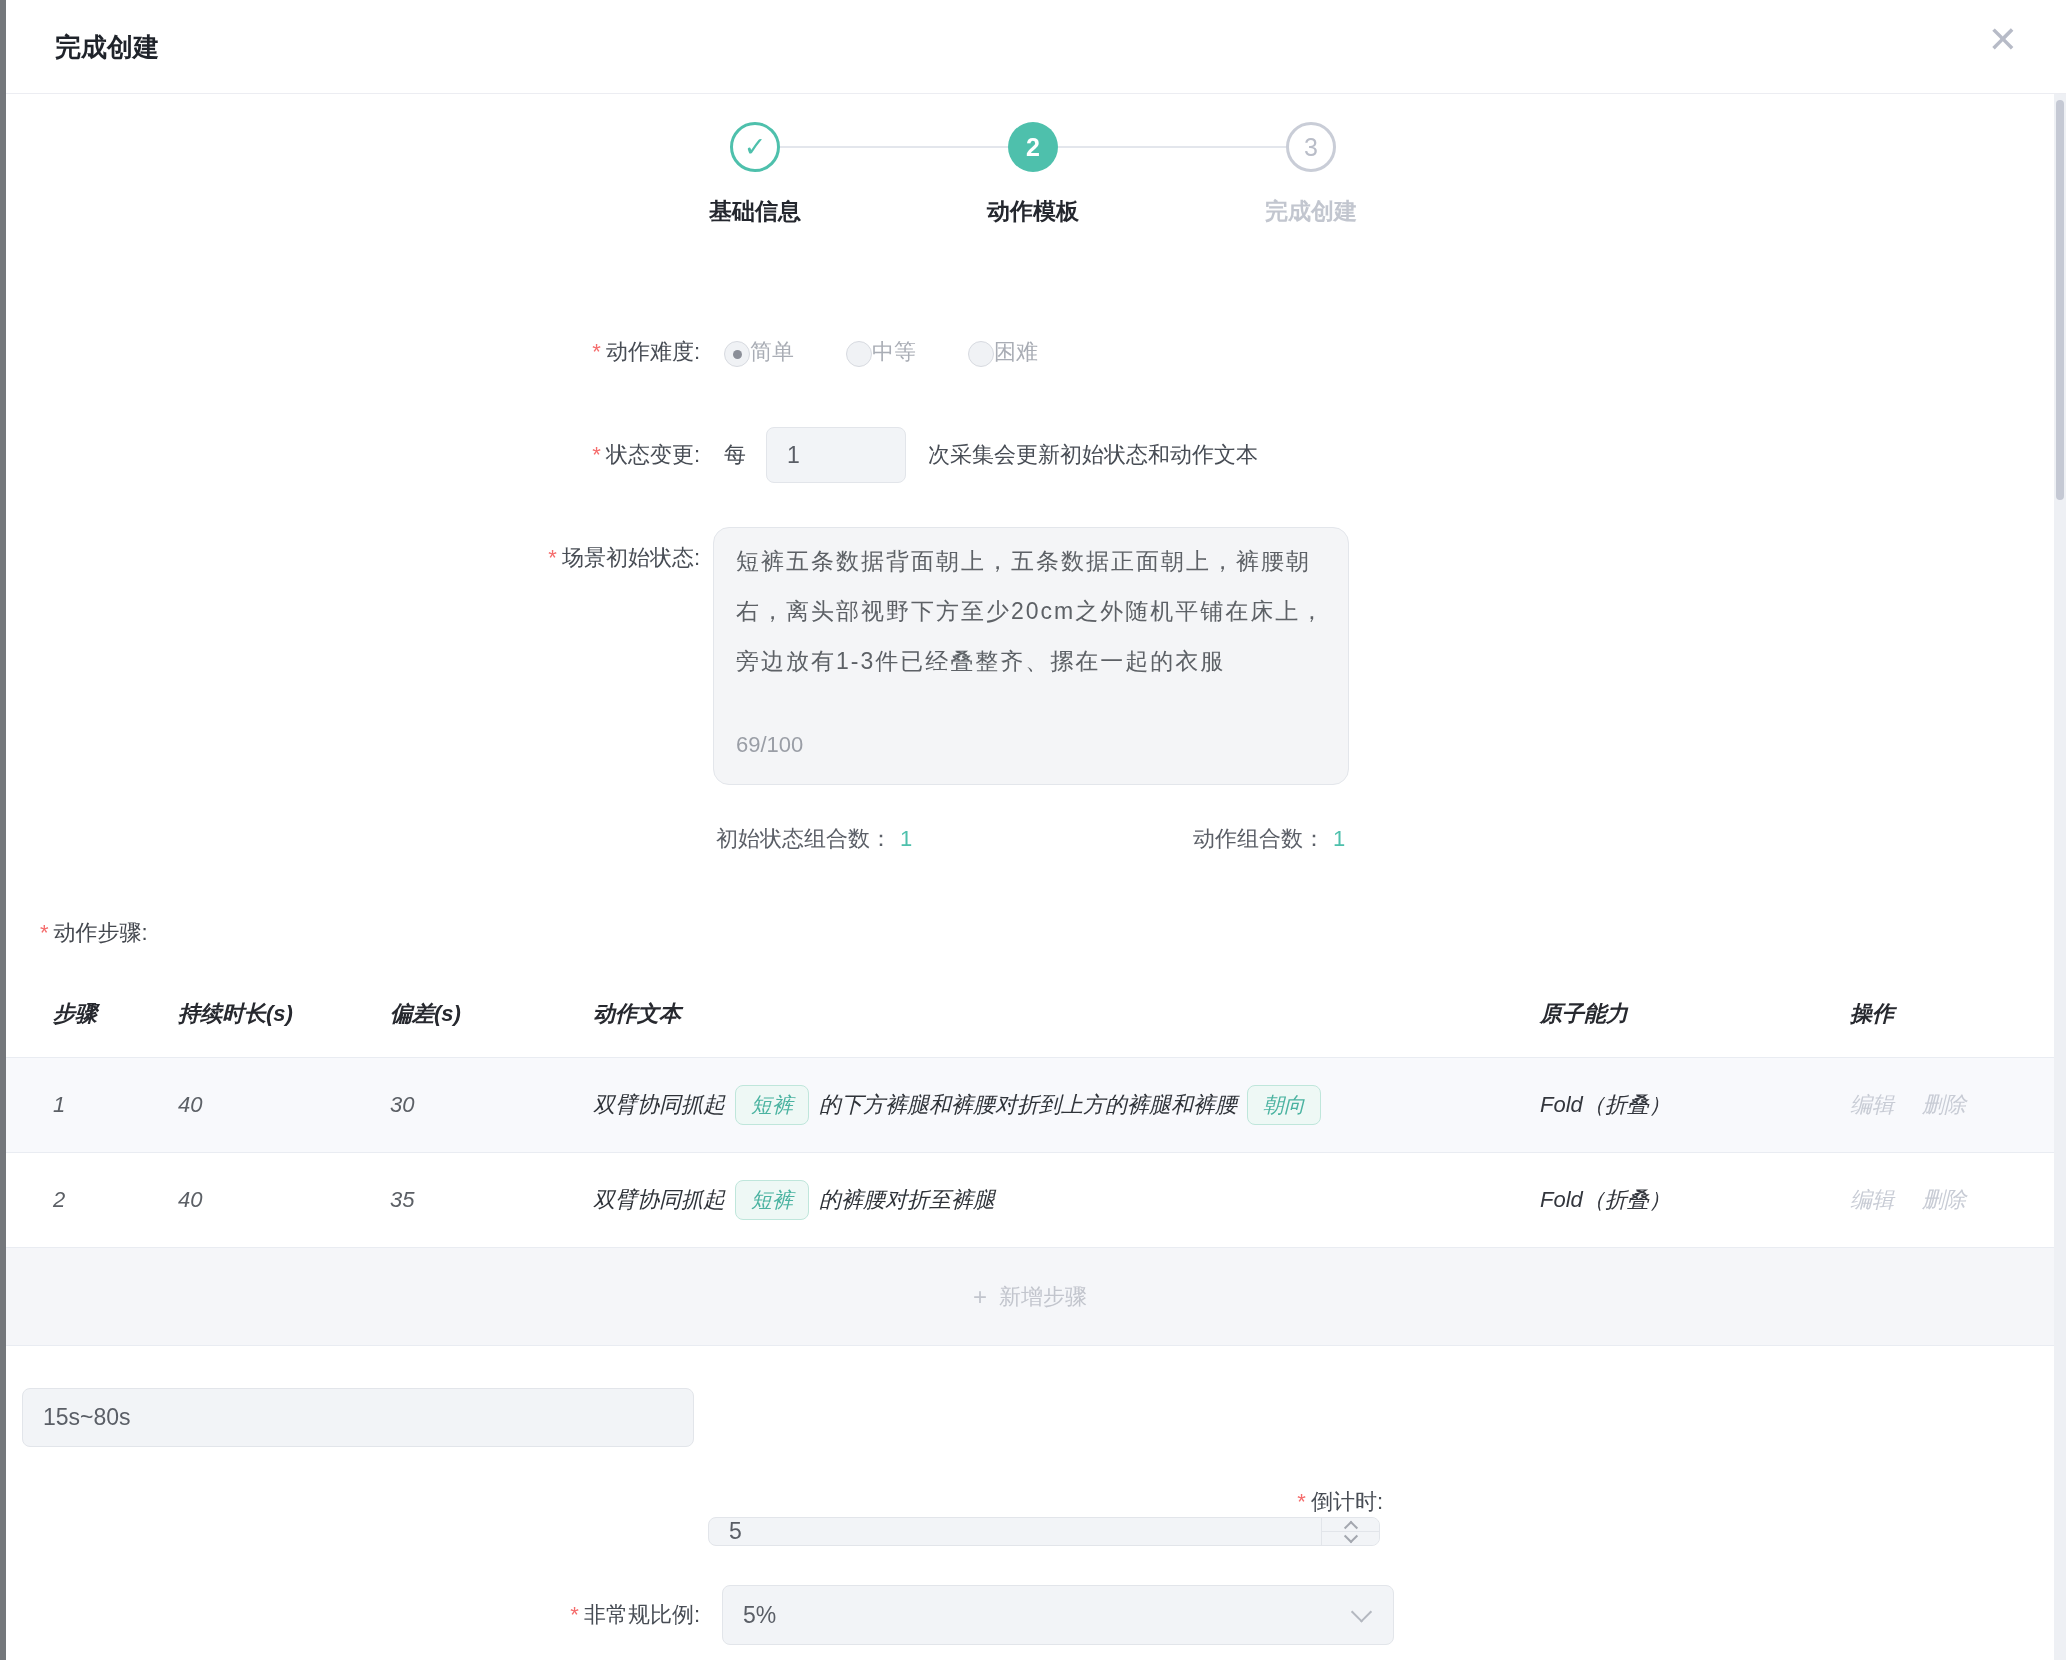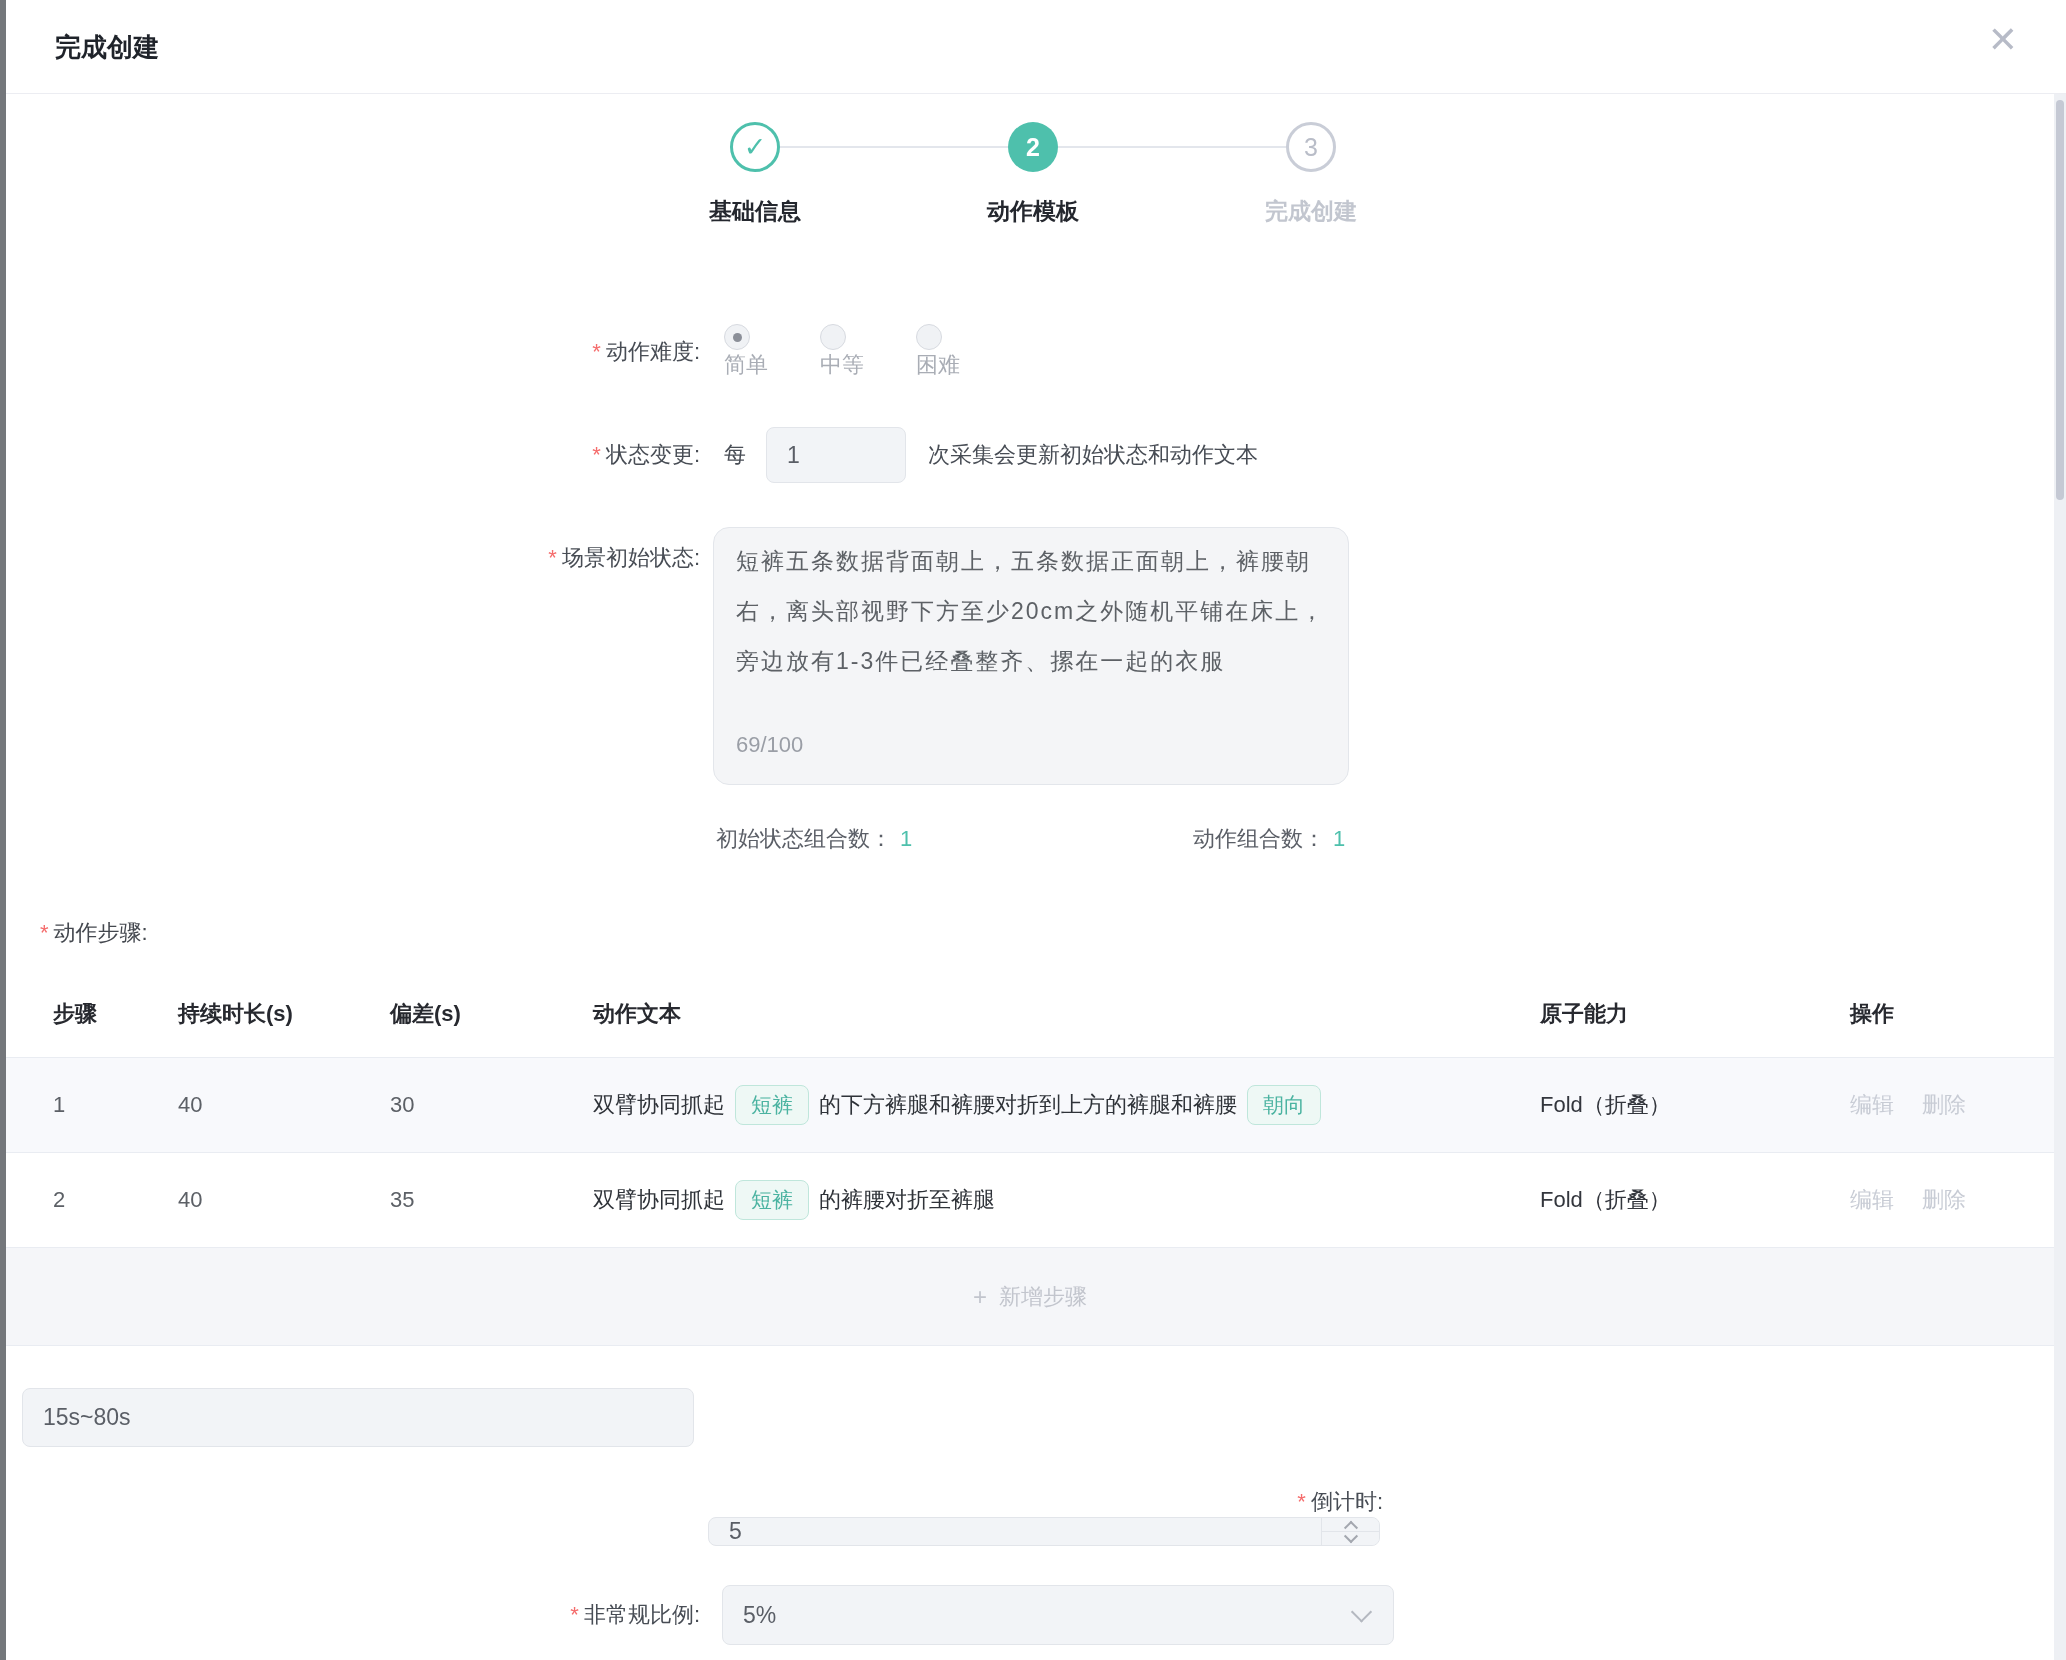--- a/index.html
+++ b/index.html
@@ -29,21 +29,21 @@
   .step-label{position:absolute;top:196px;transform:translateX(-50%);font-size:23px;font-weight:bold;color:#24272e;white-space:nowrap;}
   .step-label.pending{color:#c2c6cf;}
 
   
   .frow{position:absolute;left:0;width:100%;display:flex;align-items:center;}
   .flabel{width:700px;text-align:right;font-size:22px;color:#484d55;flex:0 0 auto;}
   .req{color:#f56c6c;margin-right:5px;font-size:22px;}
 
   
   .radio-group{display:flex;align-items:center;margin-left:24px;gap:52px;}
-  .radio-opt{display:flex;align-items:flex-start;cursor:pointer;flex-direction:column;}
+  .radio-opt{display:flex;align-items:flex-end;cursor:pointer;}
   .radio-circle{width:26px;height:26px;border-radius:50%;background:#f0f2f5;border:1px solid #d7dae0;box-sizing:border-box;position:relative;flex:0 0 auto;}
   .radio-circle.checked::after{content:"";position:absolute;inset:0;margin:auto;width:9px;height:9px;border-radius:50%;background:#8b8f98;}
   .radio-label{font-size:22px;color:#a9adb5;}
 
   
   .input-box{background:#f2f4f7;border:1px solid #e2e5ea;border-radius:8px;display:flex;align-items:center;padding:0 20px;color:#5a5e66;font-size:23px;box-sizing:border-box;position:relative;}
   .prefix-txt,.suffix-txt{font-size:22px;color:#484d55;}
 
   
   .textarea{margin-left:13px;width:636px;height:258px;box-sizing:border-box;background:#f4f5f7;border:1px solid #e3e6eb;border-radius:16px;padding:8px 22px;position:relative;font-size:23px;line-height:50px;letter-spacing:2px;color:#5d6166;}
@@ -56,21 +56,21 @@
   
   .section-label{position:absolute;left:40px;top:918px;font-size:22px;color:#44484f;}
 
   
   .tbl{position:absolute;left:6px;right:12px;top:983px;font-size:22px;}
   .thead,.trow{display:grid;grid-template-columns:125px 212px 203px 947px 310px 1fr;padding-left:47px;align-items:center;box-sizing:border-box;}
   .thead{height:74px;align-items:flex-start;padding-top:16px;font-weight:bold;color:#27292f;}
   .trow{height:95px;border-top:1px solid #e9ecf2;color:#5c6066;}
   .trow.odd{background:#f8f9fc;}
   .trow.even{background:#ffffff;}
-  .tcell{padding-right:10px;}
+  .tcell{padding-right:10px;font-style:italic;}
   .action-text{color:#2f3339;line-height:44px;}
   .tag{display:inline-block;padding:3px 15px;border:1px solid #bfe6db;background:#eef8f5;color:#4bb3a1;border-radius:8px;font-size:21px;margin:0 10px;line-height:32px;}
   .ability{color:#33363d;}
   .op-link{color:#c8ccd5;margin-right:28px;cursor:pointer;}
   .add-row{height:97px;background:#f5f6f9;border-top:1px solid #e9ecf2;border-bottom:1px solid #e9ecf2;display:flex;align-items:center;justify-content:center;}
   .add-btn{color:#c2c5cd;font-size:22px;cursor:pointer;display:flex;align-items:center;gap:12px;}
   .plus{font-size:24px;line-height:1;}
 
   
   .wide-input{margin-left:22px;width:672px;height:59px;}

